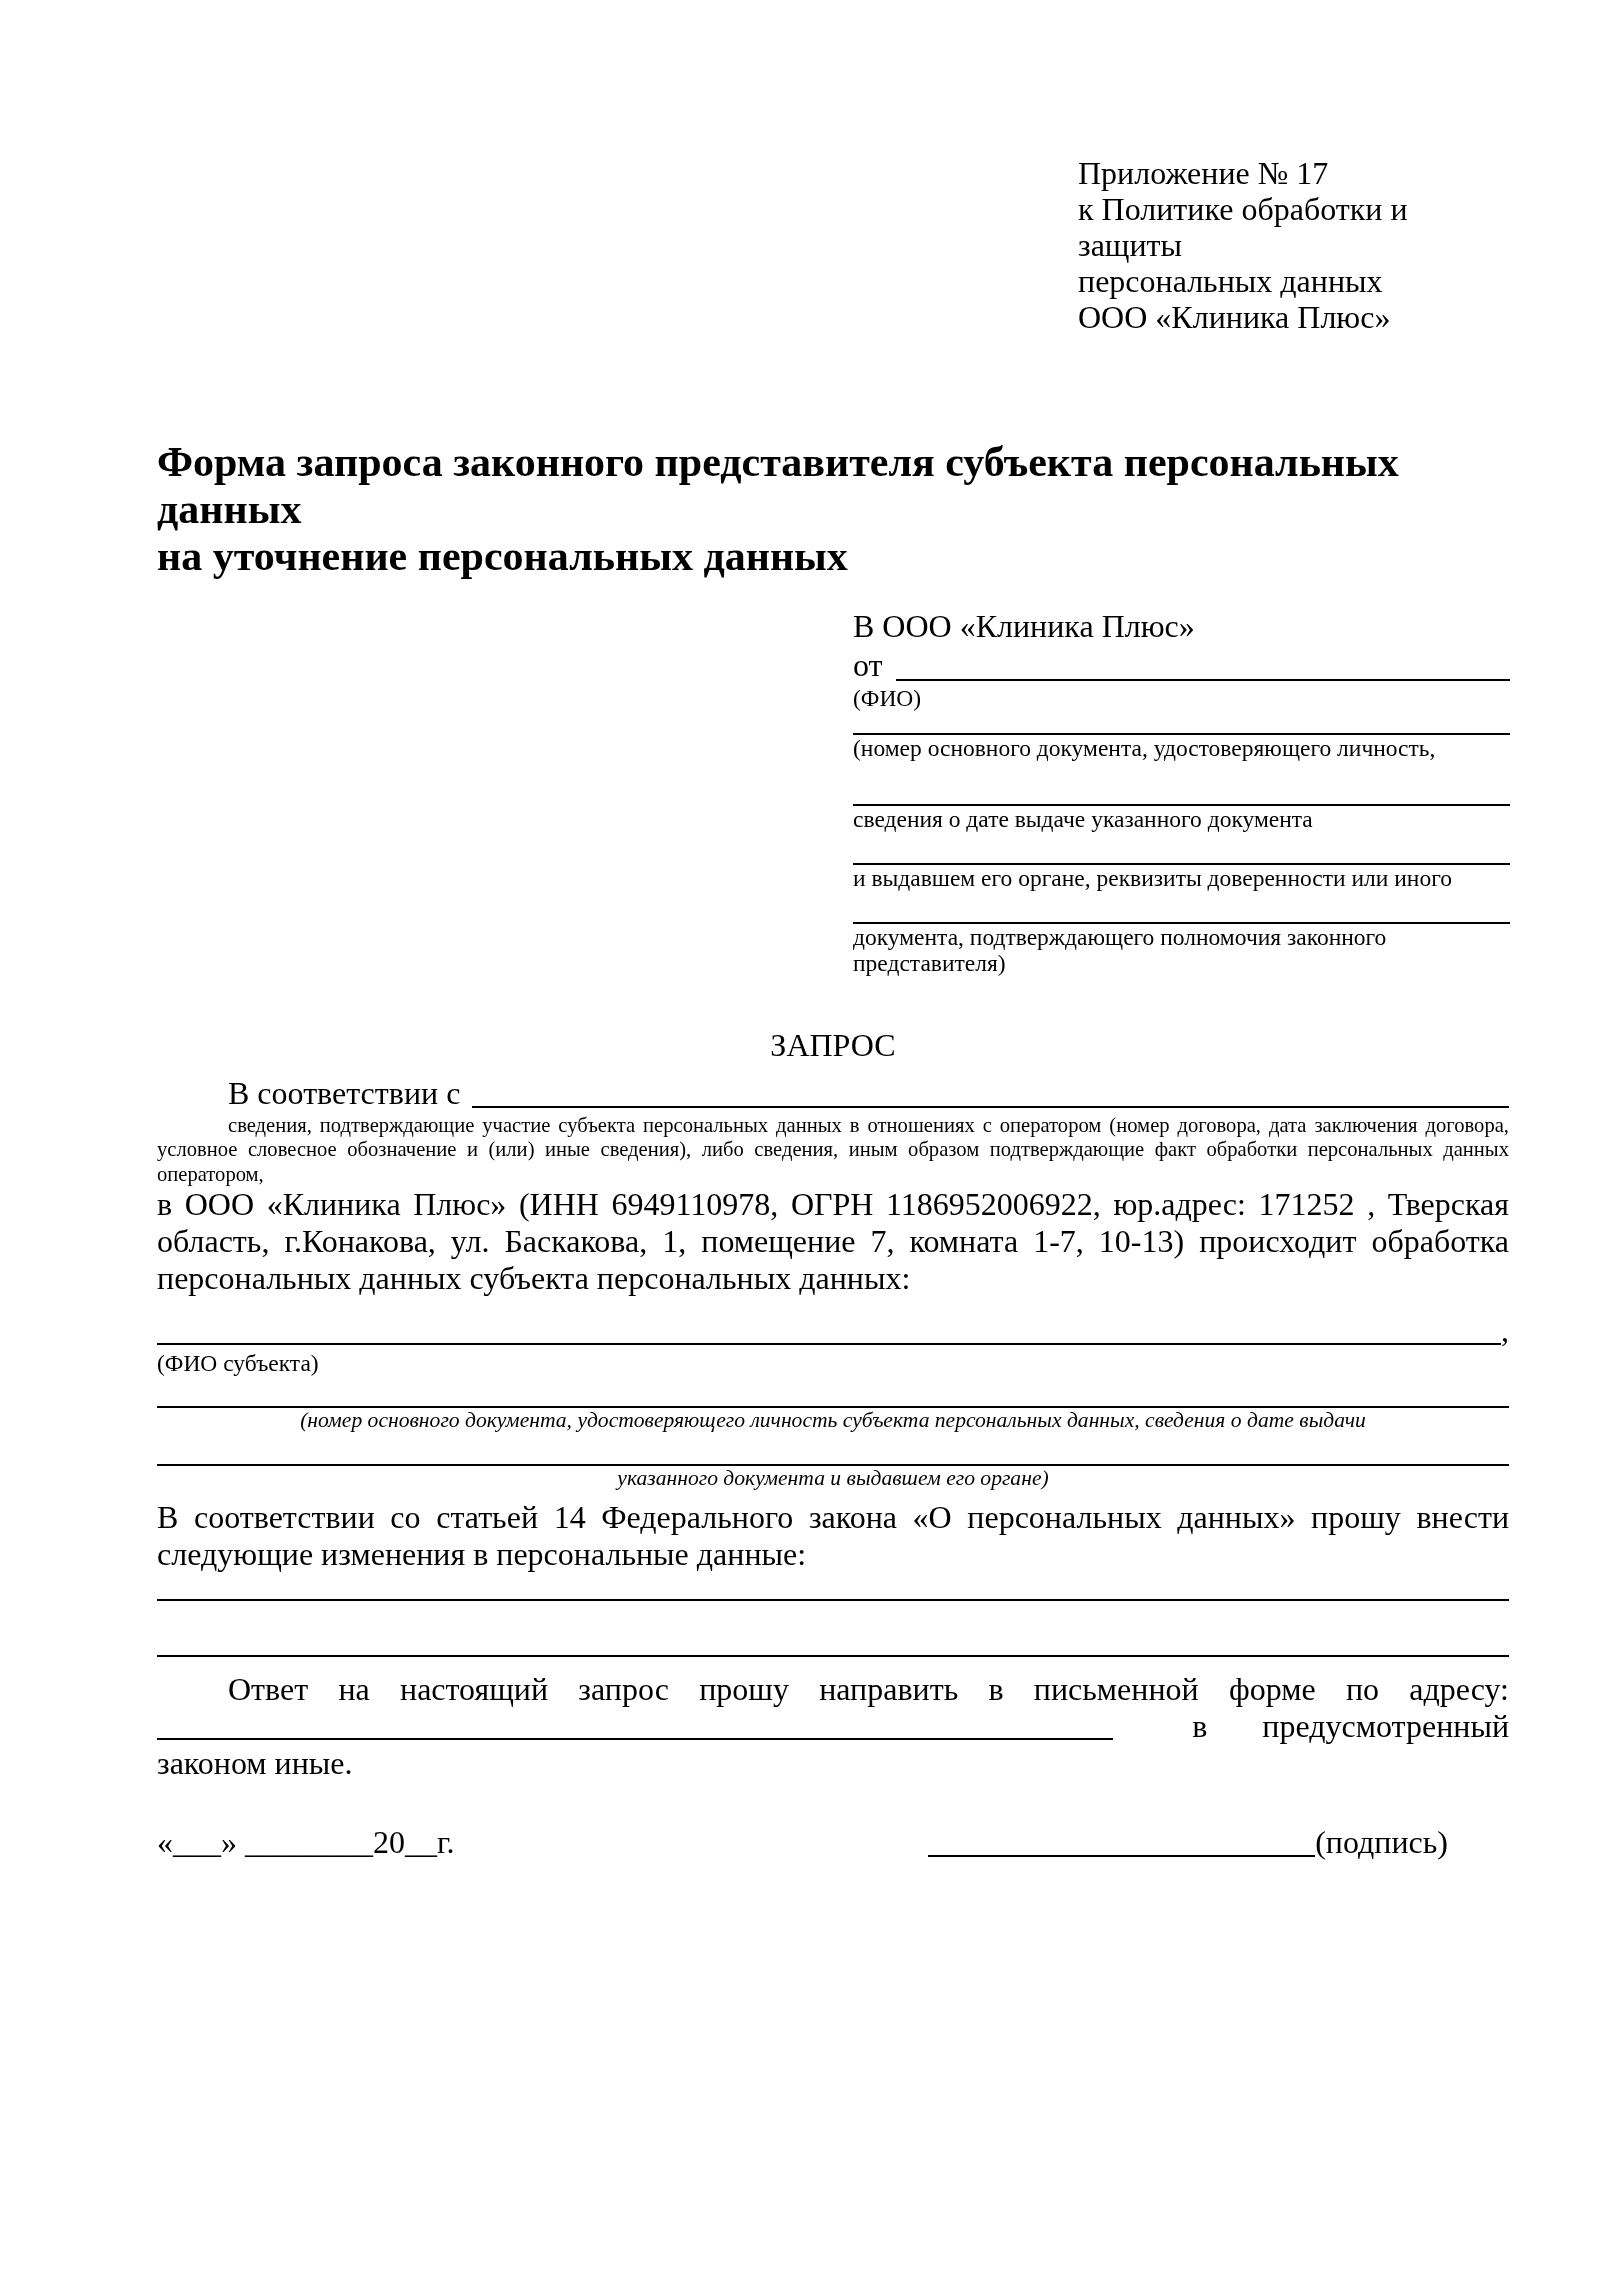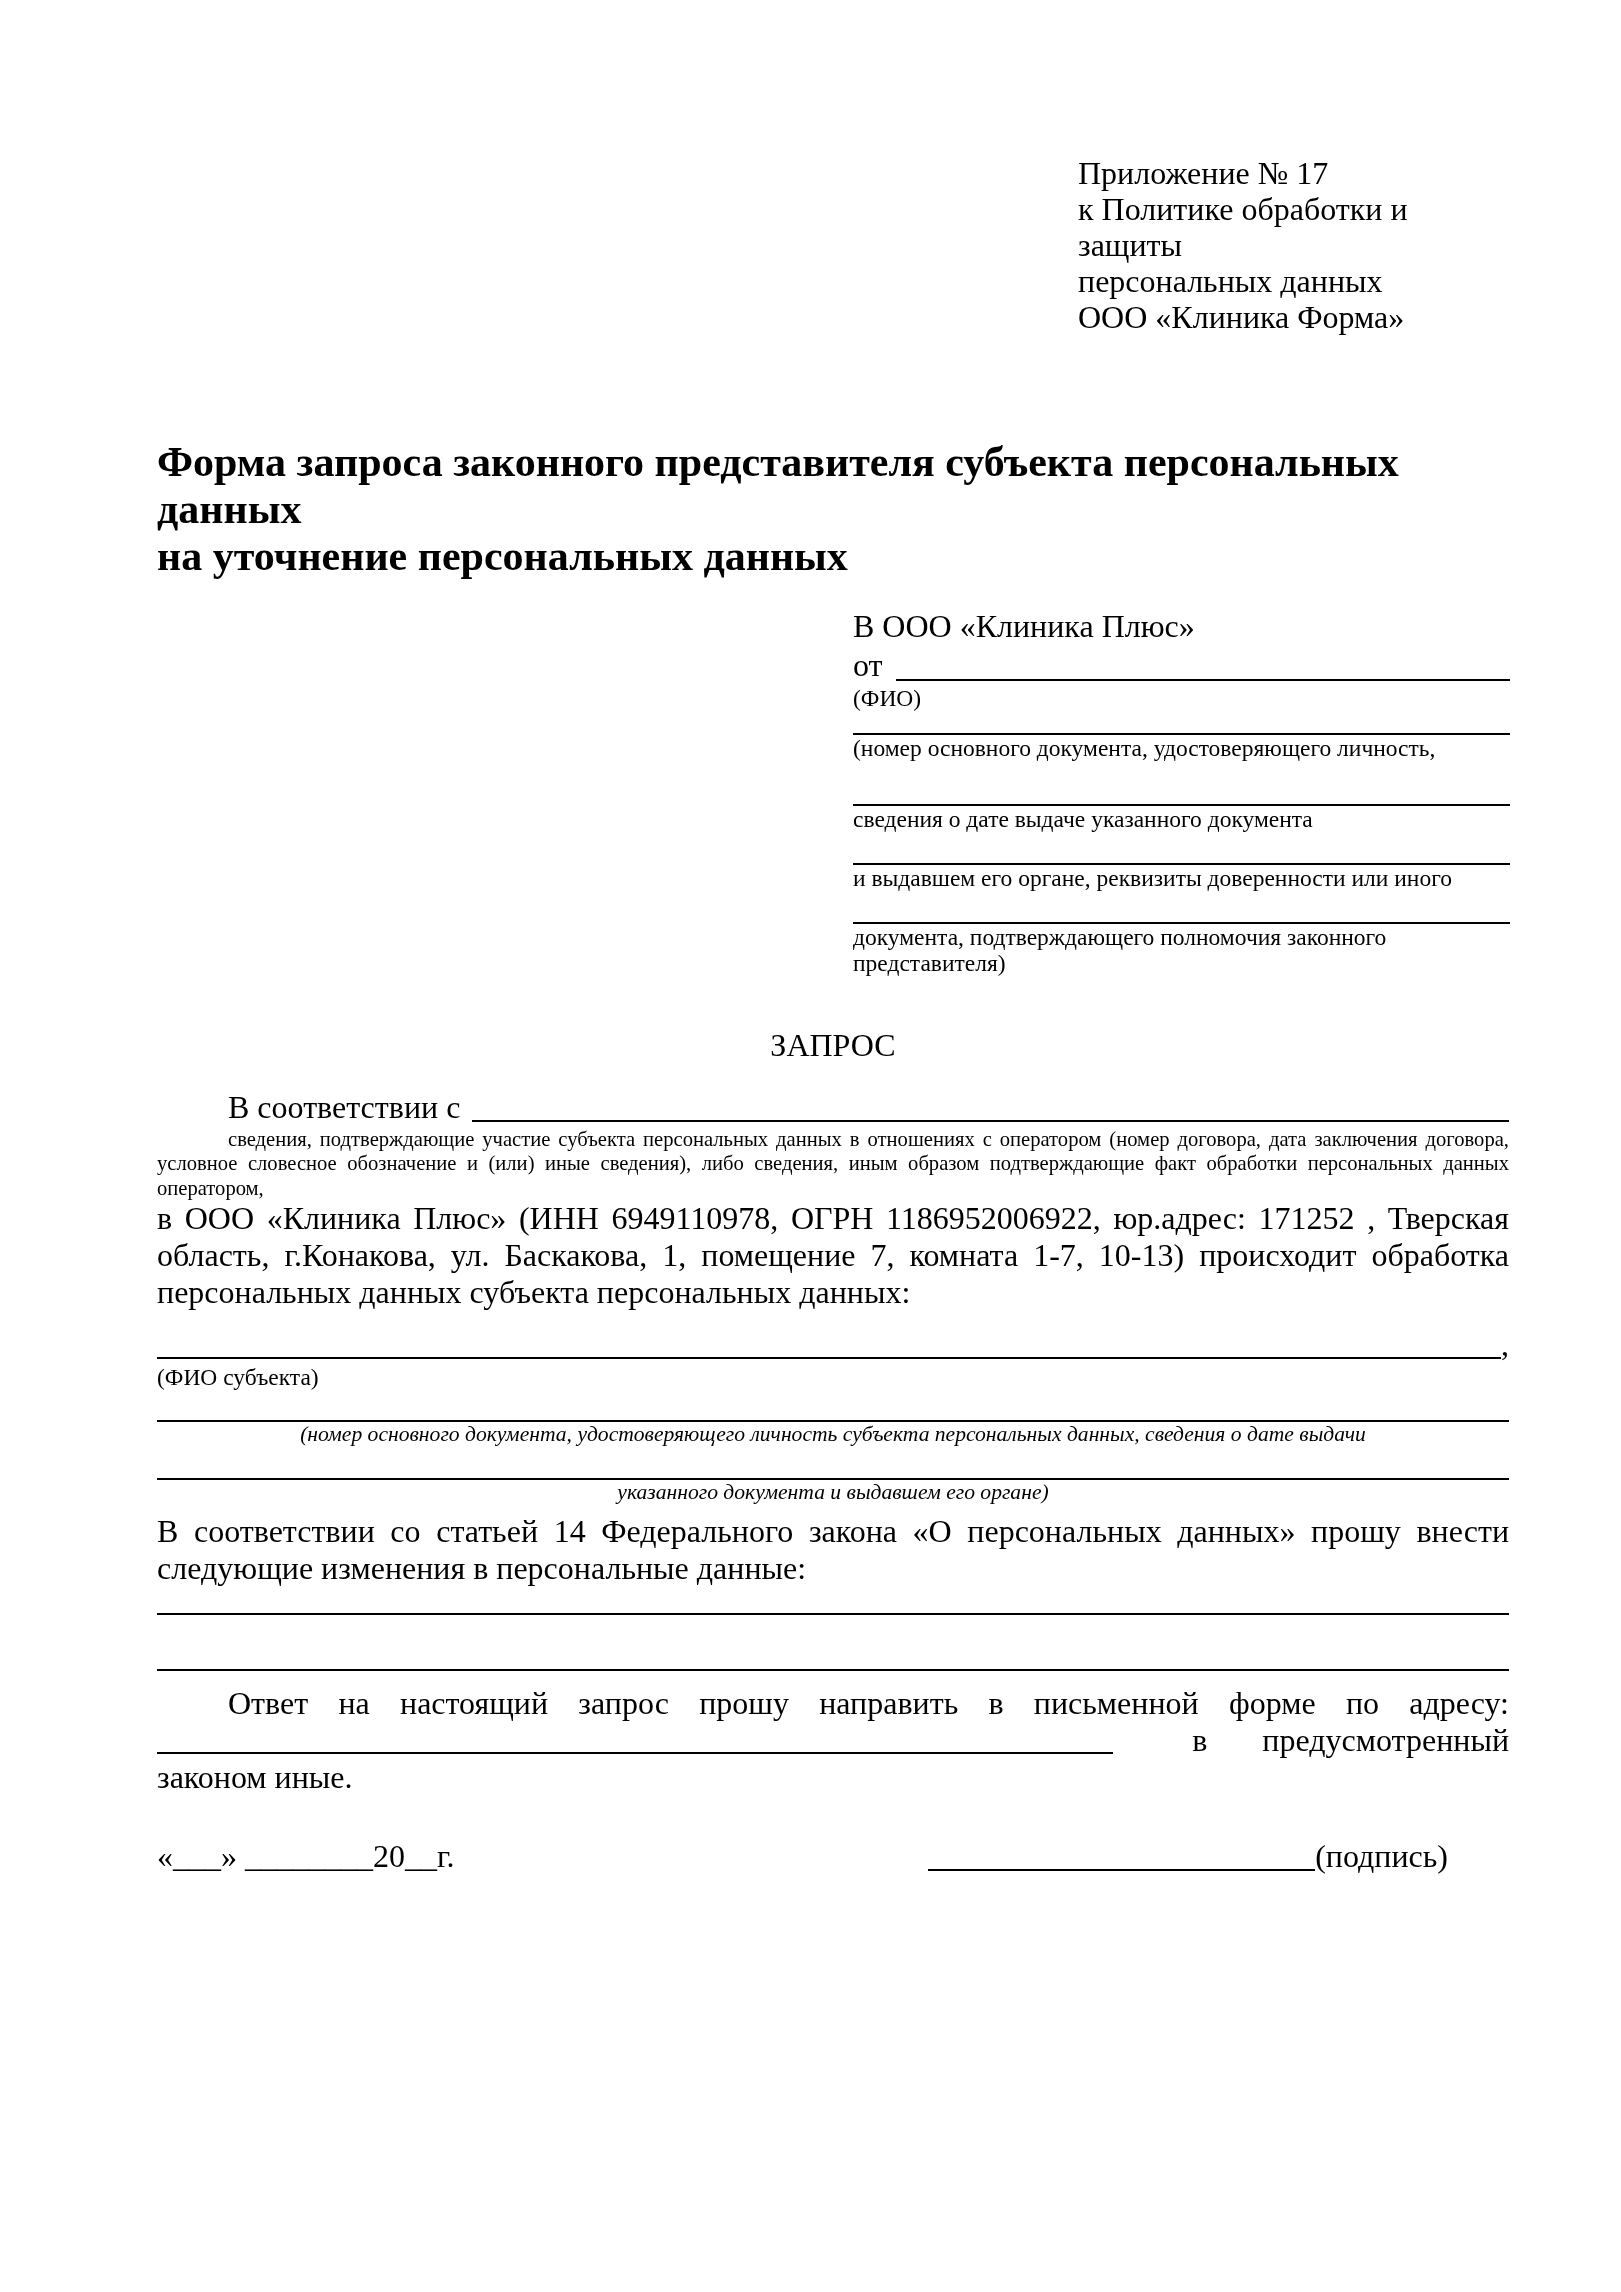--- a/index.html
+++ b/index.html
@@ -43,21 +43,21 @@
   .addressee .uline.u3{margin-top:31px;}
   .addressee .uline.u4{margin-top:30px;}
   
   .request-heading{
     margin-top:49px;text-align:center;
     font-size:32px;line-height:39px;
   }
   .intro-row{
     display:flex;align-items:flex-end;
     font-size:32px;line-height:39px;
-    margin-top:23px;padding-left:71px;
+    margin-top:9px;padding-left:71px;
   }
   .intro-row .intro-label{flex:0 0 auto;padding-right:11.8px;}
   .footnote{
     font-size:20.6px;line-height:24.5px;
     text-align:justify;text-indent:71px;
   }
   .para{
     font-size:32px;line-height:37px;
     text-align:justify;
   }
@@ -89,21 +89,21 @@
 </style>
 </head>
 <body>
 
 <div class="page">
 
   <div class="header-block">
     <div>Приложение № 17</div>
     <div>к Политике обработки и защиты</div>
     <div>персональных данных</div>
-    <div>ООО «Клиника Форма»</div>
+    <div>ООО «Клиника Плюс»</div>
   </div>
 
   <div class="doc-title">
     <div>Форма запроса законного представителя субъекта персональных данных</div>
     <div>на уточнение персональных данных</div>
   </div>
 
   <div class="addressee">
     <div>В ООО «Клиника Плюс»</div>
     <div class="addr-from">

